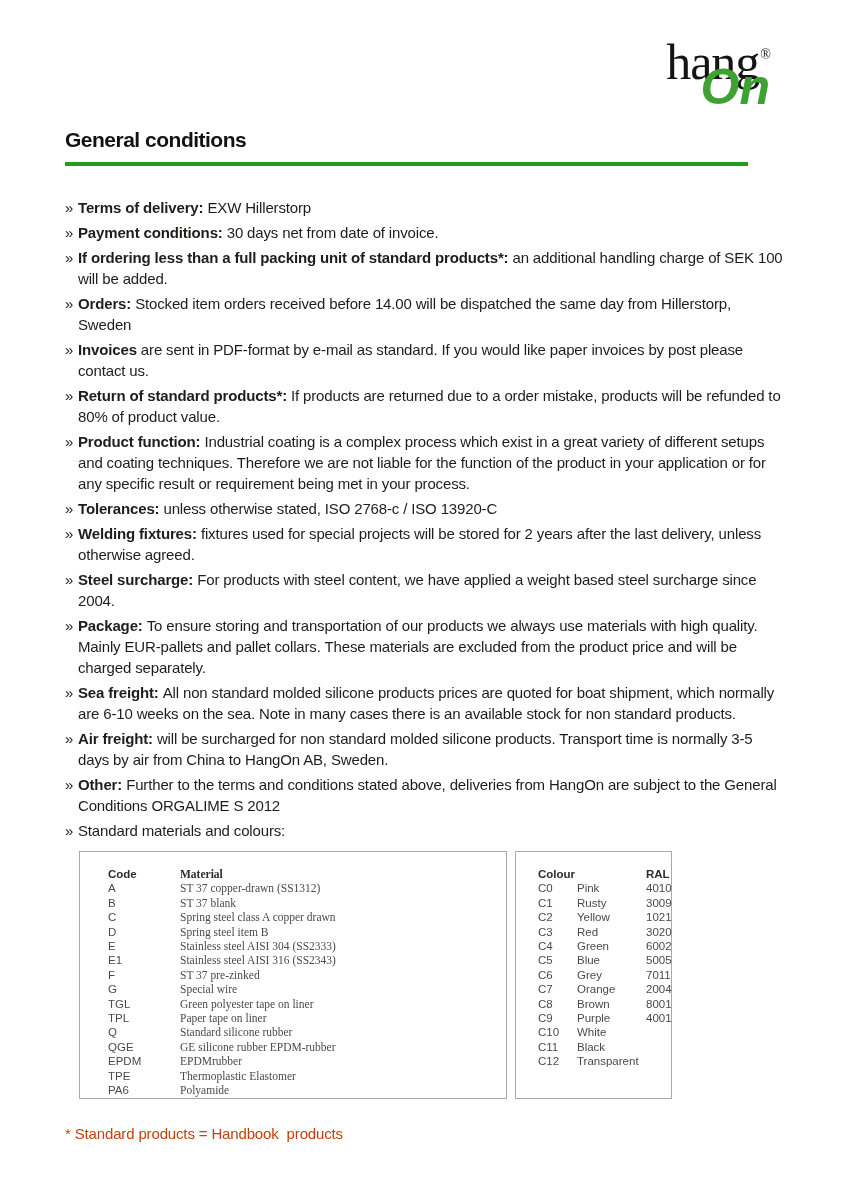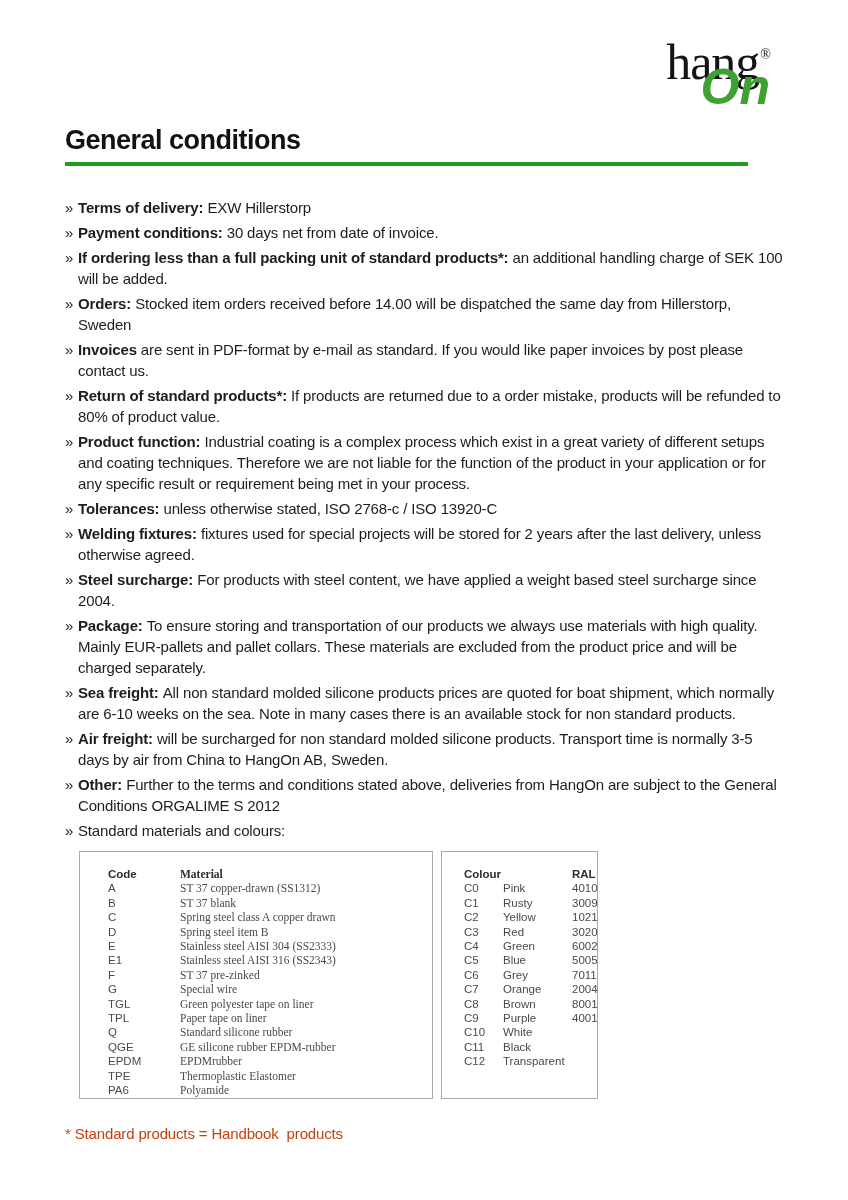--- a/index.html
+++ b/index.html
@@ -16,39 +16,39 @@
   }
   .logo-reg{font-size:14px;position:relative;top:-20px;left:1px;letter-spacing:0;}
   .logo-on{
     font-family:Liberation Sans, sans-serif;font-style:italic;font-weight:bold;
     font-size:50px;line-height:1;color:var(--logo-green,#3ea233);
     margin:-23px 0 0 66px;
   }
   
   .main{position:absolute;left:65px;top:125px;width:718px;}
   .page-title{
-    font-size:27px;font-weight:bold;margin:0;line-height:30px;
+    font-size:21px;font-weight:bold;margin:0;line-height:30px;
     letter-spacing:-0.5px;color:#121212;
   }
   .rule{height:4px;background:var(--accent-green,#219c21);margin-top:7px;width:683px;}
   
   .bullets{margin-top:31px;width:718px;}
   .bullet{
     position:relative;padding-left:13px;margin-bottom:4px;
     font-size:15px;line-height:21px;letter-spacing:-0.15px;color:#1d1d1b;
   }
   .marker{position:absolute;left:0;top:0;}
   .b{font-weight:bold;}
   
   .tables{display:flex;margin-top:10px;margin-left:14px;}
   .tbox{
     border:1px solid #a9a9a7;box-sizing:border-box;height:248px;background:#fff;
     font-size:11.5px;line-height:14.4px;color:#4a4a48;letter-spacing:0;
   }
-  .tbox-materials{width:354px;padding:15px 0 0 28px;margin-right:8px;}
+  .tbox-materials{width:428px;padding:15px 0 0 28px;margin-right:8px;}
   .tbox-colours{width:157px;padding:15px 0 0 22px;}
   .trow{display:flex;}
   .thead{font-weight:bold;color:#2d2d2b;}
   .mat-code{width:72px;flex:0 0 72px;}
   .mat-name{flex:1;font-family:Liberation Serif, serif;}
   .col-code{width:39px;flex:0 0 39px;}
   .col-name{width:69px;flex:0 0 69px;}
   .col-ral{flex:1;}
   .col-head-colour{width:108px;flex:0 0 108px;}
   

